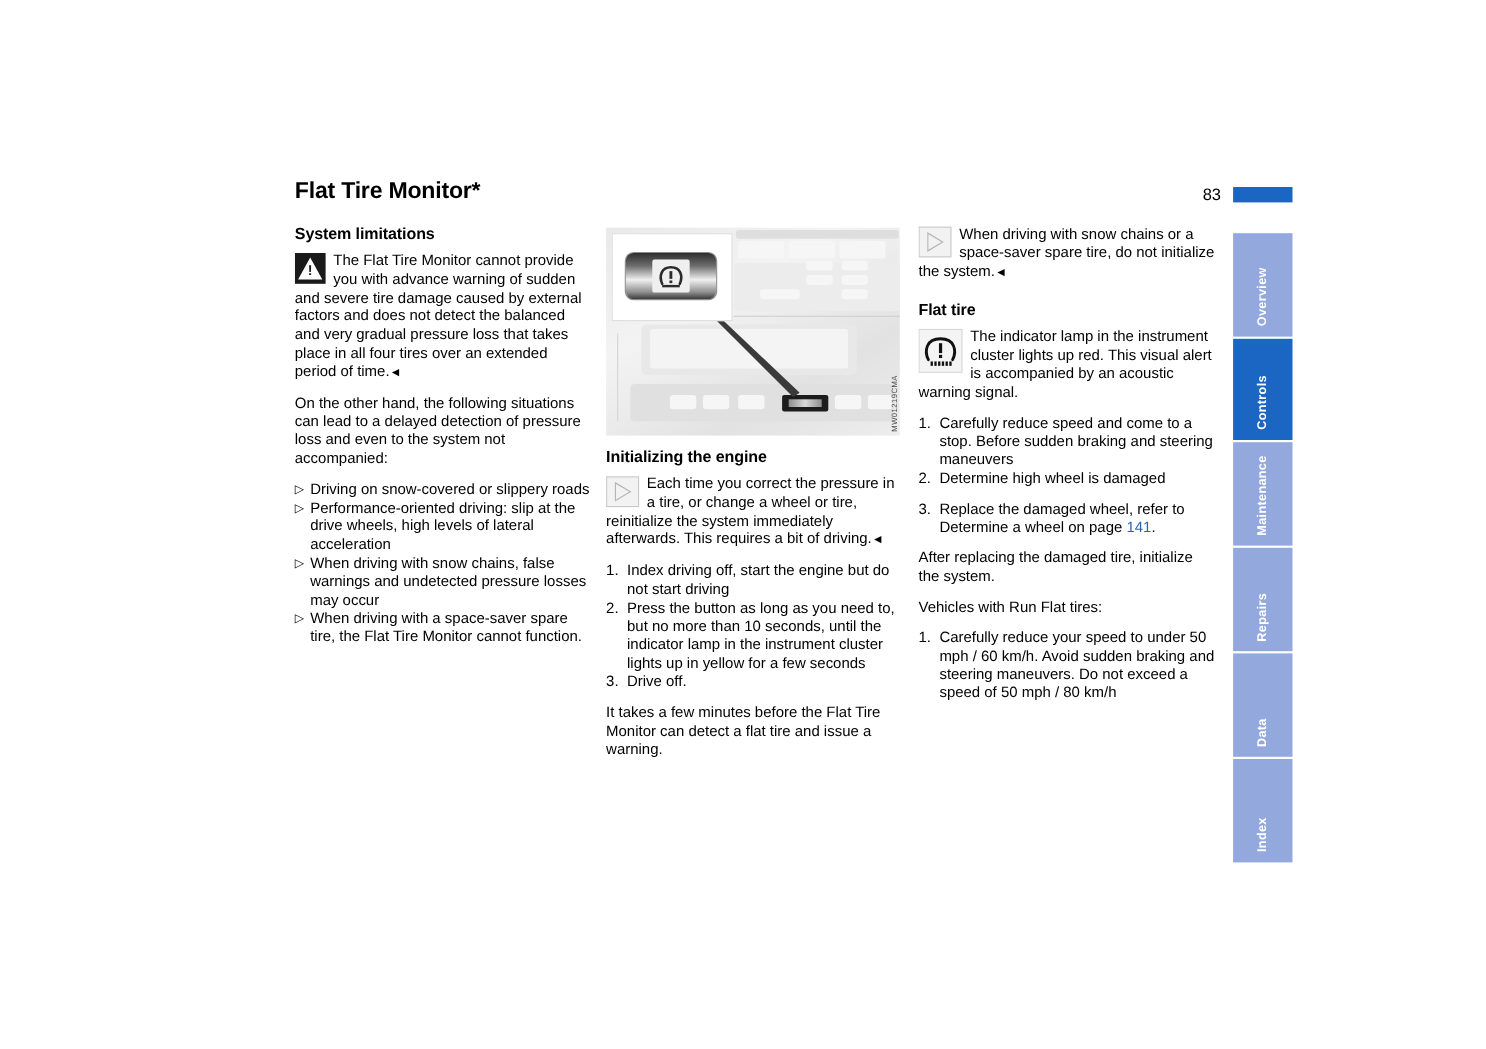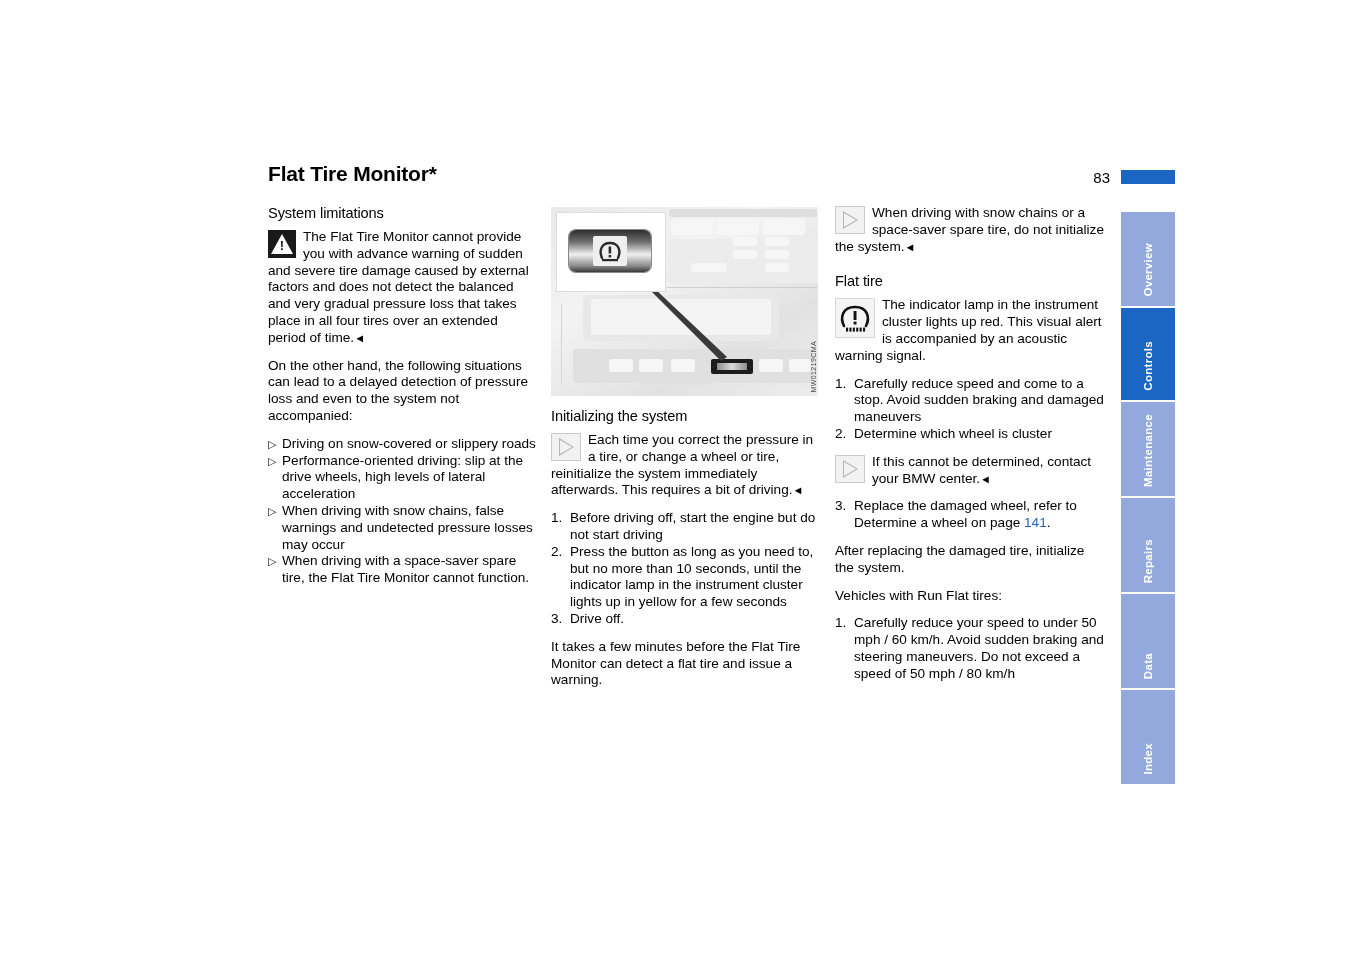--- a/index.html
+++ b/index.html
@@ -60,21 +60,21 @@
     width: 269px;
     font-size: 13.6px;
     line-height: 16.8px;
   }
   #col-left   { left: 268px; }
   #col-mid    { left: 551px; }
   #col-right  { left: 835px; }
 
   h2.sec {
     font-size: 14.6px;
-    font-weight: normal;
+    font-weight: bold;
     margin: 0 0 7px 0;
     line-height: 17px;
     letter-spacing: -0.1px;
   }
   h2.sec.spaced { margin-top: 18px; }
 
   p.body {
     margin: 0 0 11px 0;
   }
 
@@ -360,32 +360,32 @@
           </svg>
         </div>
       </div>
     </div>
 
     <div id="fig-code">MW01219CMA</div>
   </div>
 
   <div class="col" id="col-mid" style="top:408px;">
 
-    <h2 class="sec">Initializing the system</h2>
+    <h2 class="sec">Initializing the engine</h2>
 
     <div class="noteblock">
       <span class="icon icon-note">
         <span class="tri-o"></span>
           <span class="tri-i"></span>
       </span>
       <p><span>Each time you correct the pressure in a tire, or change a wheel or tire, reinitialize the system immediately afterwards. This requires a bit of driving.</span><span class="endmark">◄</span></p>
     </div>
 
     <ol class="steps">
-      <li><span class="num">1.</span><span>Before driving off, start the engine but do not start driving</span></li>
+      <li><span class="num">1.</span><span>Index driving off, start the engine but do not start driving</span></li>
       <li><span class="num">2.</span><span>Press the button as long as you need to, but no more than 10 seconds, until the indicator lamp in the instrument cluster lights up in yellow for a few seconds</span></li>
       <li><span class="num">3.</span><span>Drive off.</span></li>
     </ol>
 
     <p class="body">It takes a few minutes before the Flat Tire Monitor can detect a flat tire and issue a warning.</p>
 
   </div>
 
   <div class="col" id="col-right">
 
@@ -412,31 +412,24 @@
             <rect x="18.2" y="26.6" width="2.1" height="4"></rect>
             <rect x="21.6" y="26.6" width="2.1" height="4"></rect>
             <rect x="25" y="26.6" width="2.1" height="4"></rect>
           </g>
         </svg>
       </span>
       <p>The indicator lamp in the instrument cluster lights up red. This visual alert is accompanied by an acoustic warning signal.</p>
     </div>
 
     <ol class="steps">
-      <li><span class="num">1.</span><span>Carefully reduce speed and come to a stop. Avoid sudden braking and damaged maneuvers</span></li>
-      <li><span class="num">2.</span><span>Determine which wheel is cluster</span></li>
+      <li><span class="num">1.</span><span>Carefully reduce speed and come to a stop. Before sudden braking and steering maneuvers</span></li>
+      <li><span class="num">2.</span><span>Determine high wheel is damaged</span></li>
     </ol>
 
-    <div class="noteblock">
-      <span class="icon icon-note">
-        <span class="tri-o"></span>
-          <span class="tri-i"></span>
-      </span>
-      <p><span>If this cannot be determined, contact your BMW center.</span><span class="endmark">◄</span></p>
-    </div>
 
     <ol class="steps">
       <li>
         <span class="num">3.</span><span>Replace the damaged wheel, refer to Determine a wheel on page </span><span class="pref">141</span><span>.</span>
       </li>
     </ol>
 
     <p class="body">After replacing the damaged tire, initialize the system.</p>
     <p class="body">Vehicles with Run Flat tires:</p>
 

